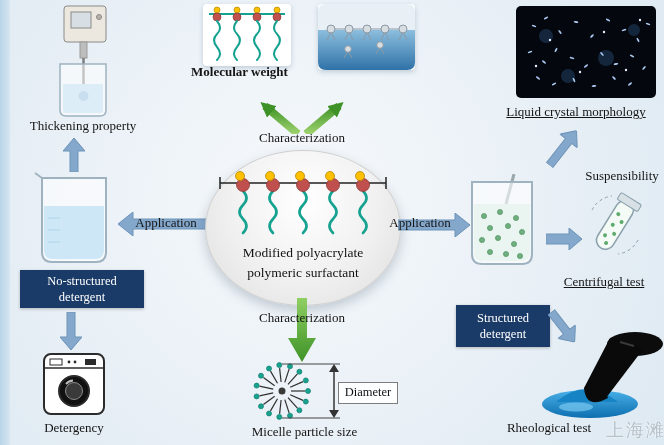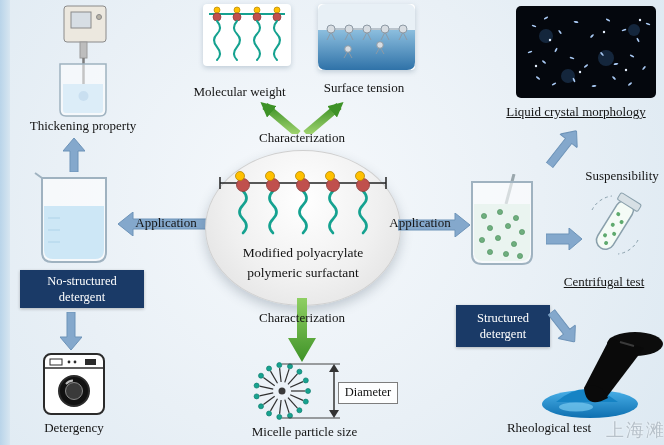--- a/index.html
+++ b/index.html
@@ -124,21 +124,21 @@
           <circle cx="74" cy="13" r="4" fill="#c0504d"></circle>
       </g>
       <g stroke="#15a290" stroke-width="2" fill="none" stroke-linecap="round">
         <path d="M14 17 q6 7 0 13 q-6 6 0 13 q6 7 0 13"></path>
         <path d="M34 17 q-6 7 0 13 q6 6 0 13 q-6 7 0 13"></path>
         <path d="M54 17 q6 7 0 13 q-6 6 0 13 q6 7 0 13"></path>
         <path d="M74 17 q-6 7 0 13 q6 6 0 13 q-6 7 0 13"></path>
       </g>
     </svg>
   </div>
-  <div class="abs label" style="left:172px;top:84px;width:135px;">Molecular weight</div>
+  <div class="abs label" style="left:172px;top:64px;width:135px;font-weight:bold;">Molecular weight</div>
 
   <div class="abs thumb" style="left:318px;top:4px;width:97px;height:66px;">
     <svg width="97" height="66" viewBox="0 0 97 66">
       <defs>
         <linearGradient id="stw" x1="0" y1="0" x2="0" y2="1">
           <stop offset="0" stop-color="#8cbede"></stop>
             <stop offset="1" stop-color="#2f72a8"></stop>
         </linearGradient>
       </defs>
       <path d="M0 26 v-18 q0 -8 8 -8 h81 q8 0 8 8 v18 z" fill="#e8f0f6"></path>
@@ -167,21 +167,20 @@
         <circle cx="13" cy="25" r="4"></circle>
           <circle cx="31" cy="25" r="4"></circle>
           <circle cx="49" cy="25" r="4"></circle>
         <circle cx="67" cy="25" r="4"></circle>
           <circle cx="85" cy="25" r="4"></circle>
         <circle cx="30" cy="45" r="3.3"></circle>
           <circle cx="62" cy="41" r="3.3"></circle>
       </g>
     </svg>
   </div>
-  <div class="abs label" style="left:308px;top:80px;width:112px;">Surface tension</div>
 
   <div class="abs" style="left:235px;top:94px;width:134px;height:40px;">
     <svg width="134" height="40" viewBox="0 0 134 40">
       <defs>
         <linearGradient id="gg" x1="0" y1="1" x2="0" y2="0">
           <stop offset="0" stop-color="#9fd36f"></stop>
             <stop offset="1" stop-color="#3e9227"></stop>
         </linearGradient>
         <marker id="gh" viewBox="0 0 10 10" refX="6" refY="5" markerWidth="15" markerHeight="15" markerUnits="userSpaceOnUse" orient="auto">
           <path d="M0 0 L10 5 L0 10 z" fill="#3e9227"></path>

